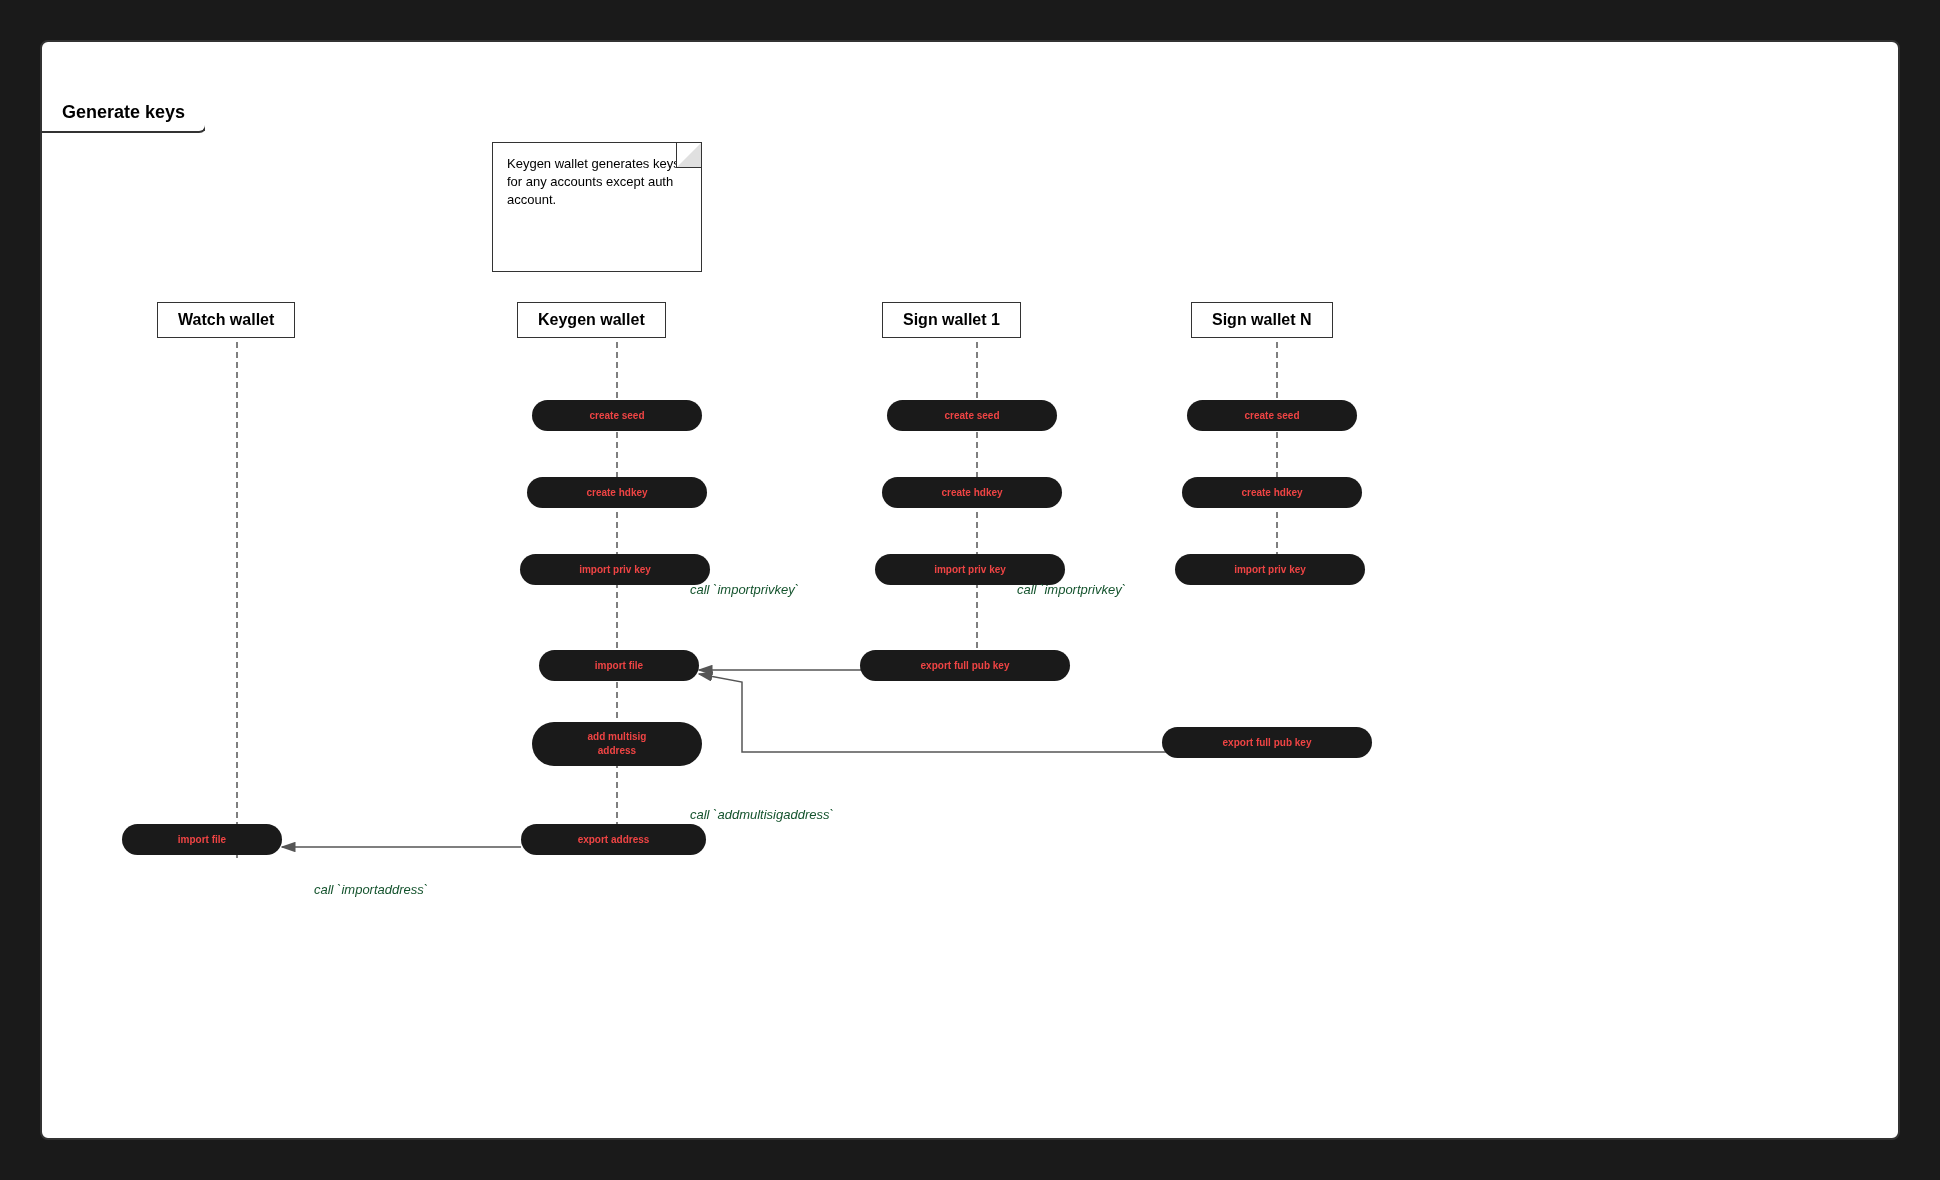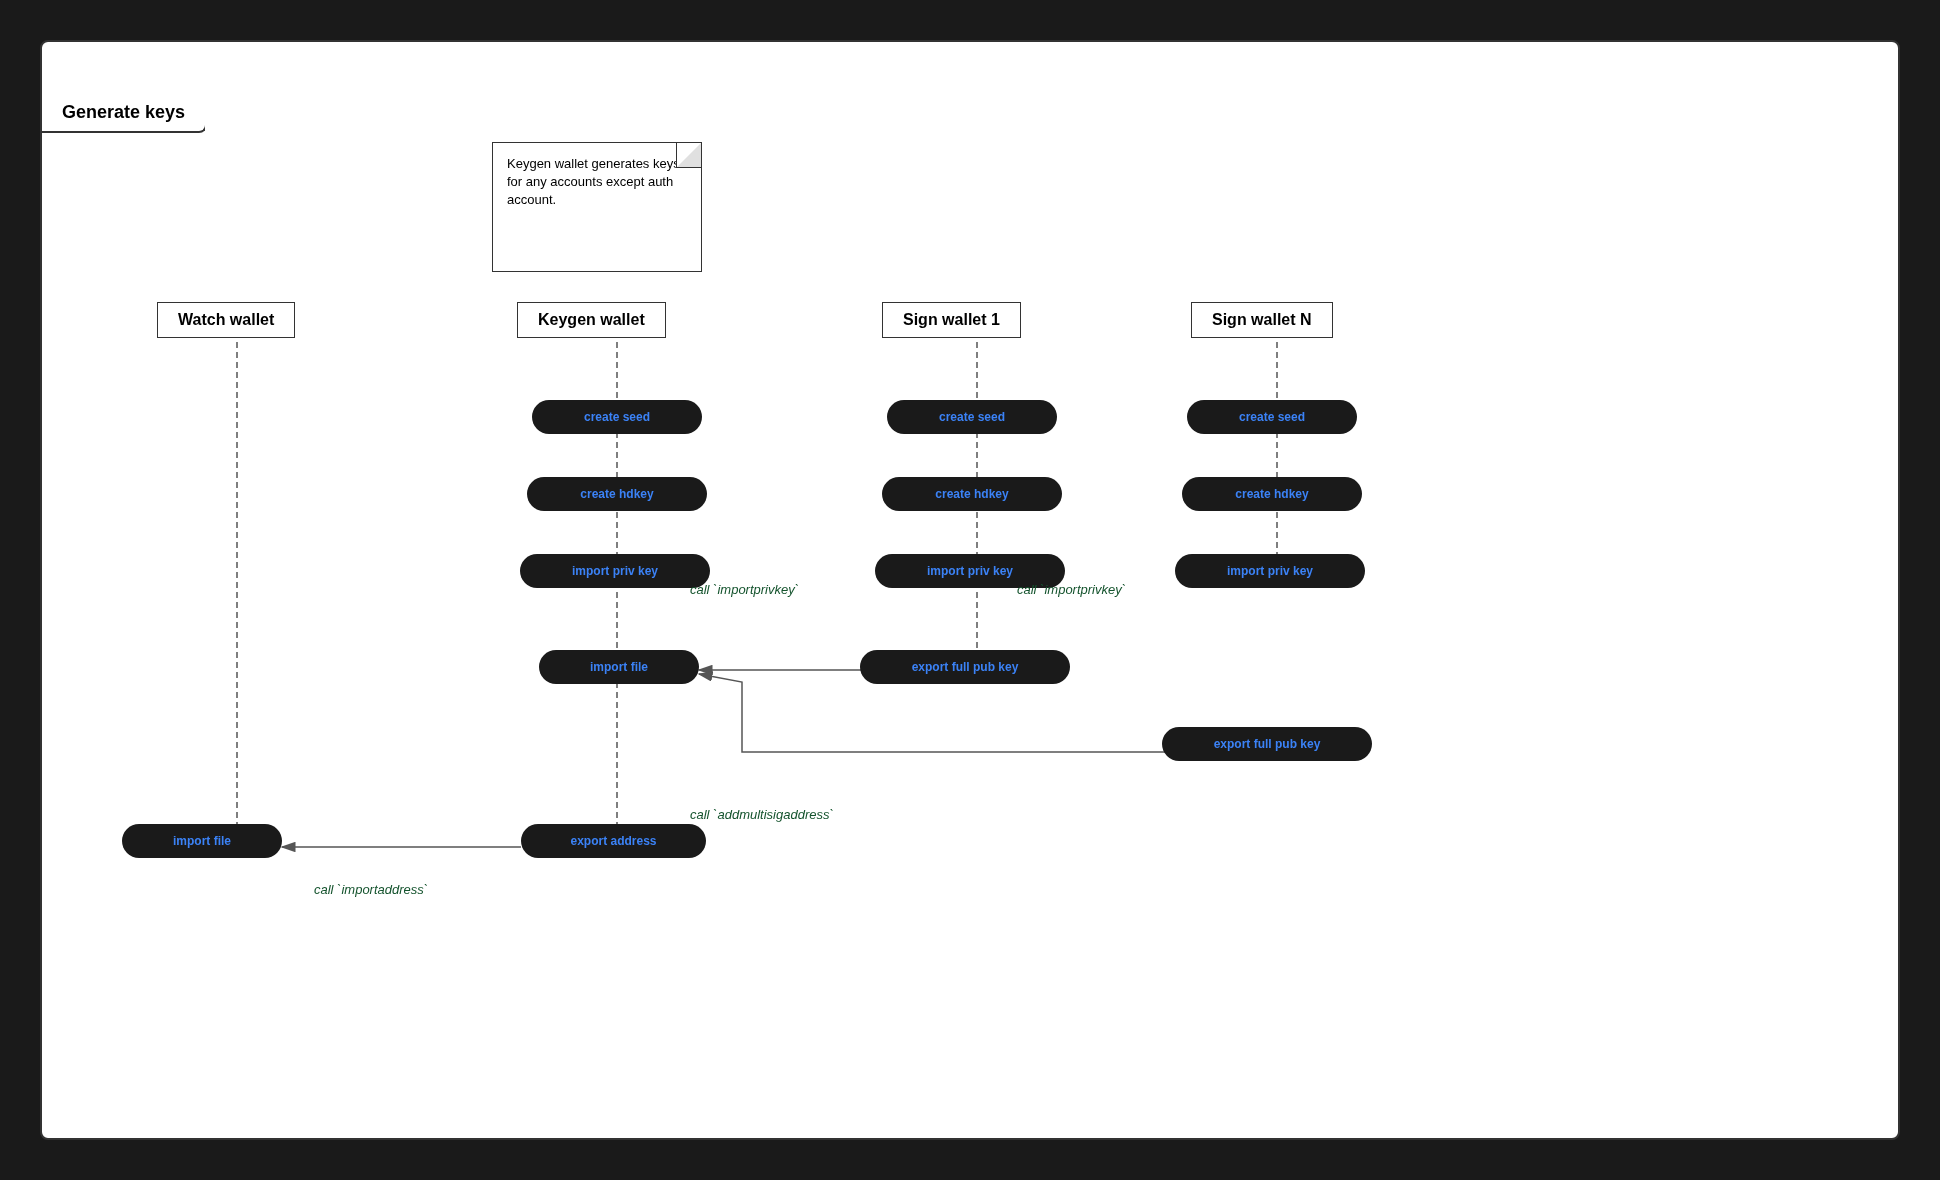--- a/index.html
+++ b/index.html
@@ -90,24 +90,24 @@
       padding: 8px 20px;
       font-size: 16px;
       font-weight: bold;
       background: #fff;
       text-align: center;
     }
     
     .action-pill {
       position: absolute;
       background: #1a1a1a;
-      color: #3b82f6;
+      color: #ef4444;
       border-radius: 30px;
       padding: 10px 22px;
-      font-size: 12px;
+      font-size: 10px;
       font-weight: bold;
       text-align: center;
       white-space: nowrap;
     }
     
     .call-label {
       position: absolute;
       font-size: 13px;
       color: #14532d;
       font-style: italic;
@@ -160,20 +160,22 @@
 
     <div class="wallet-label" style="left:115px; top:210px;">Watch wallet</div>
     <div class="wallet-label" style="left:475px; top:210px;">Keygen wallet</div>
     <div class="wallet-label" style="left:840px; top:210px;">Sign wallet 1</div>
     <div class="wallet-label" style="left:1140px; top:210px;margin-left:9px;">Sign wallet N</div>
 
     <div class="action-pill" style="left:490px; top:308px; width:170px;">create seed</div>
     <div class="action-pill" style="left:485px; top:385px; width:180px;">create hdkey</div>
     <div class="action-pill" style="left:478px; top:462px; width:190px;">import priv key</div>
     <div class="action-pill" style="left:497px; top:558px; width:160px;">import file</div>
+    <div class="action-pill" style="left:490px; top:630px; width:170px; white-space:pre-line; text-align:center; line-height:1.4; padding-top:8px; padding-bottom:8px;">add multisig
+address</div>
     <div class="action-pill" style="left:479px; top:732px; width:185px;">export address</div>
 
     <div class="action-pill" style="left:845px; top:308px; width:170px;">create seed</div>
     <div class="action-pill" style="left:840px; top:385px; width:180px;">create hdkey</div>
     <div class="action-pill" style="left:833px; top:462px; width:190px;">import priv key</div>
     <div class="action-pill" style="left:818px; top:558px; width:210px;">export full pub key</div>
 
     <div class="action-pill" style="left:1145px; top:308px; width:170px;">create seed</div>
     <div class="action-pill" style="left:1140px; top:385px; width:180px;">create hdkey</div>
     <div class="action-pill" style="left:1133px; top:462px; width:190px;">import priv key</div>

